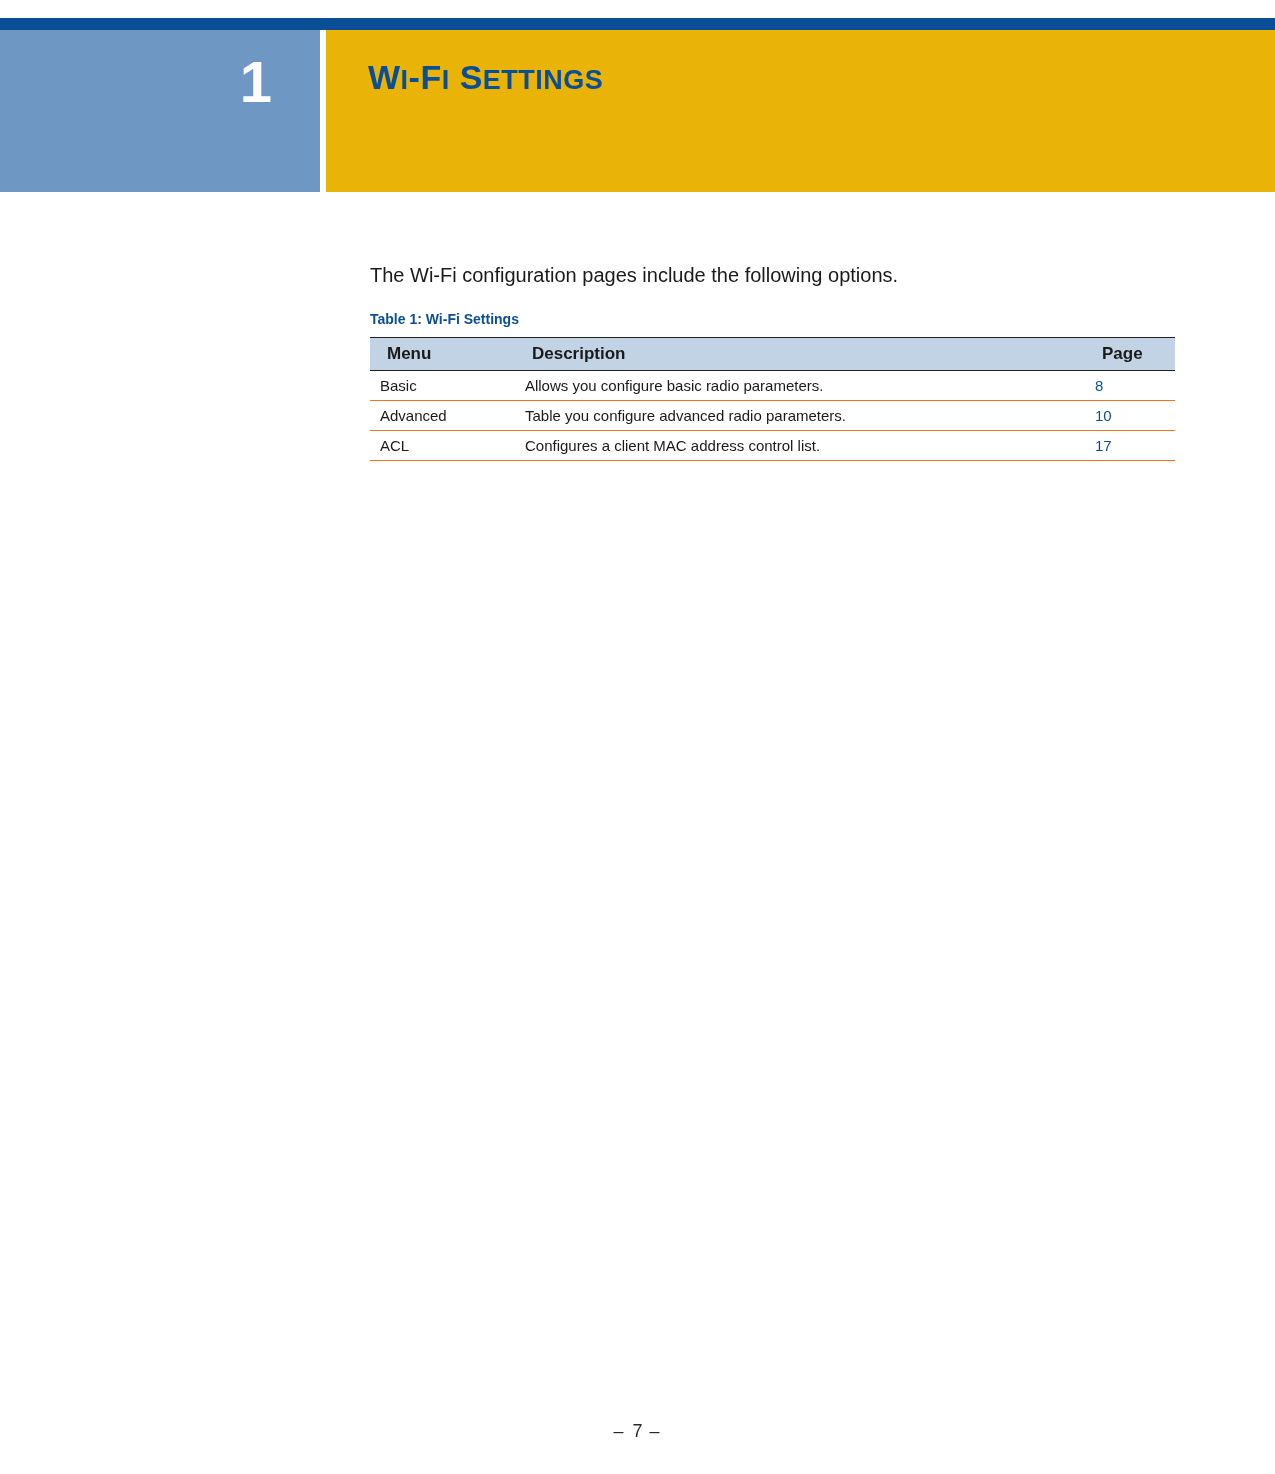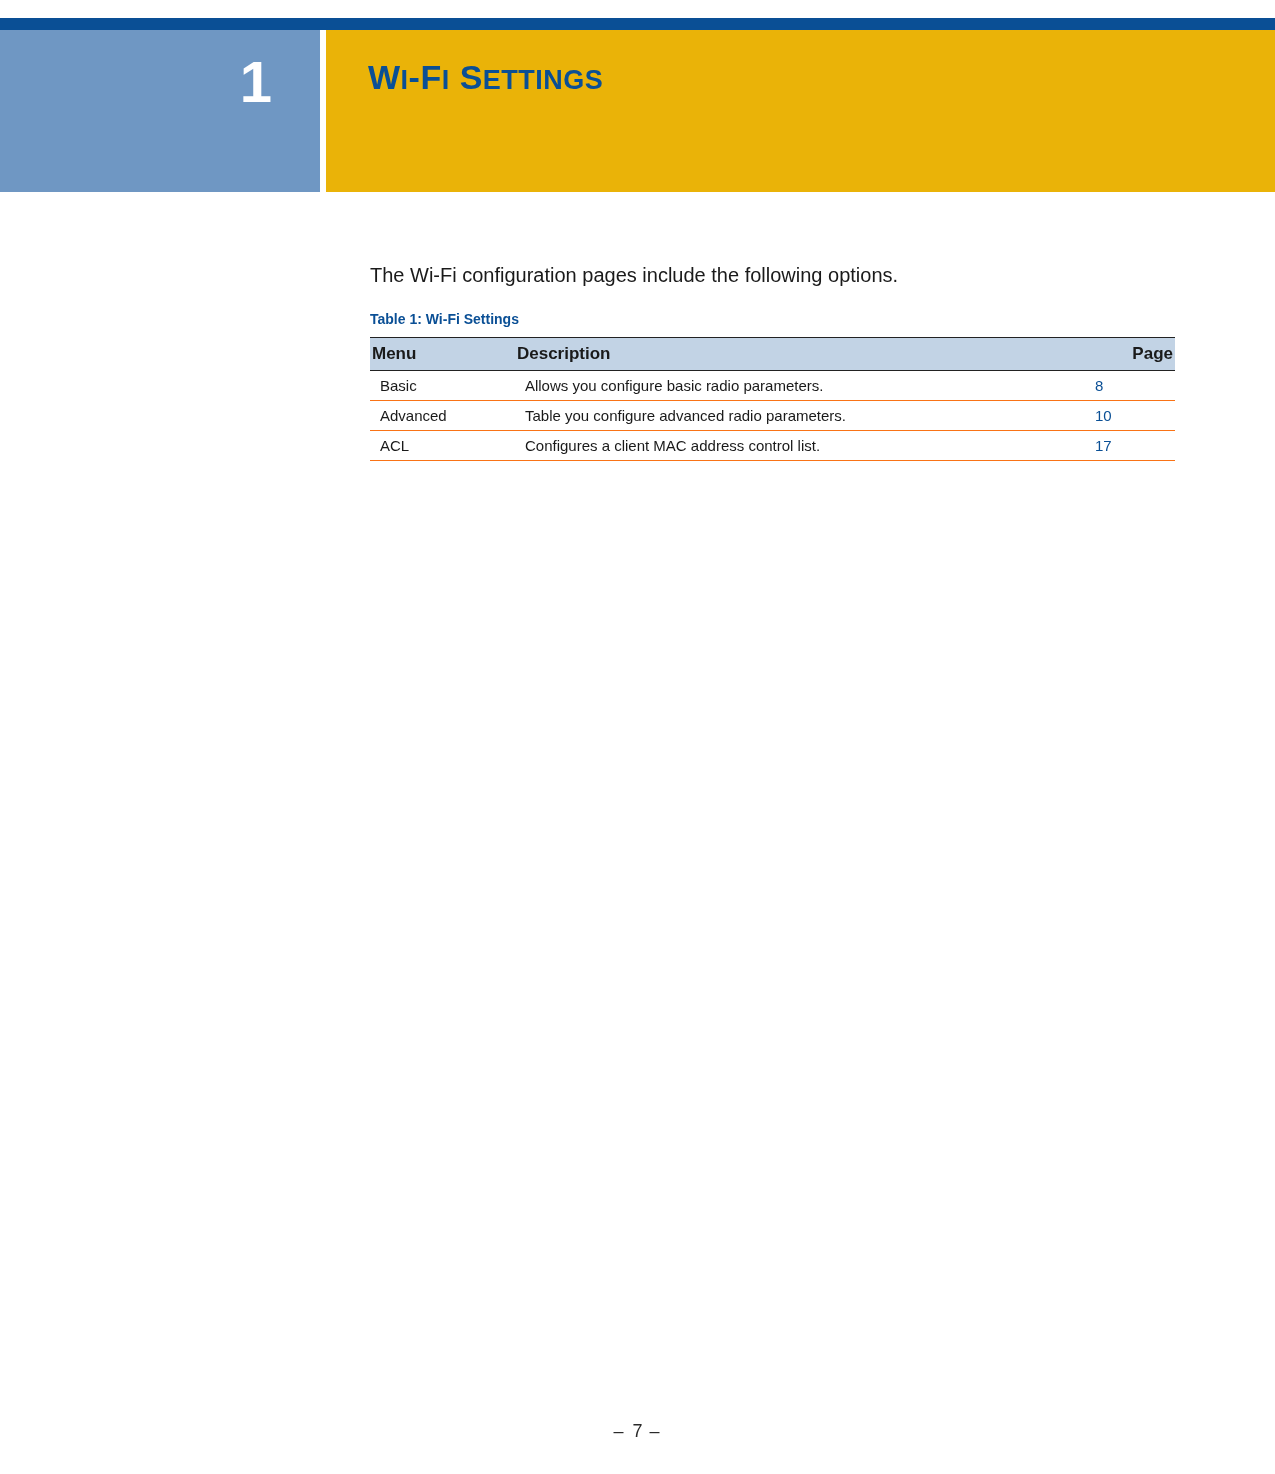--- a/index.html
+++ b/index.html
@@ -85,27 +85,27 @@
       width: 100%;
       border-collapse: collapse;
     }
     table.settings thead tr {
       background: #c2d3e5;
     }
     table.settings th {
       text-align: left;
       font-weight: bold;
       font-size: 17px;
-      padding: 6px 2px;
+      padding: 6px 17px;
       border-top: 1.5px solid #222;
       border-bottom: 1.5px solid #222;
       color: #1a1a1a;
     }
     table.settings th:last-child {
-      text-align: right;
+      text-align: left;
       width: 90px;
     }
     table.settings td {
       font-size: 15px;
       padding: 6px 10px;
       border-bottom: 1px solid #f97316;
       color: #1a1a1a;
       margin-top: 27px;
     }
     table.settings td.page-link {

